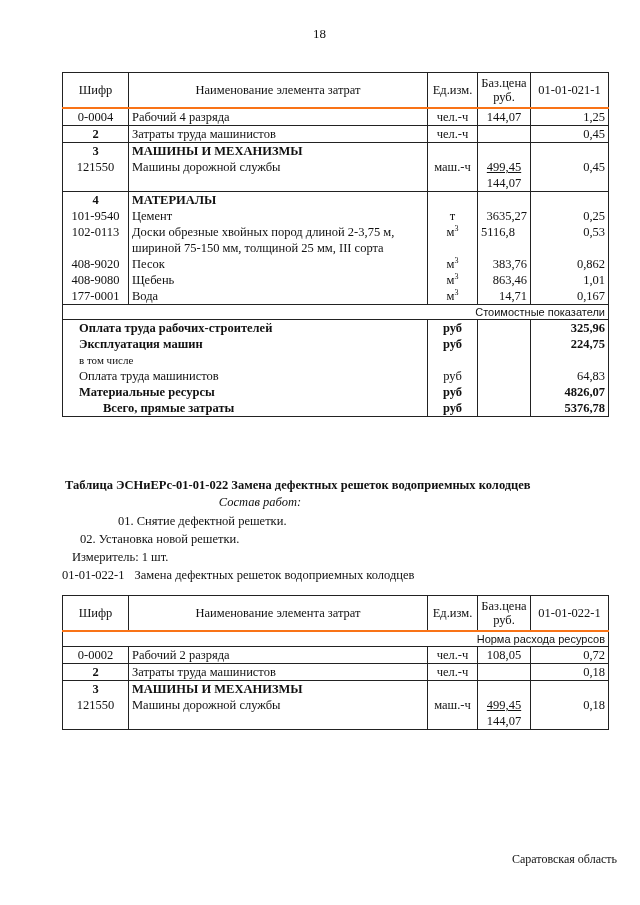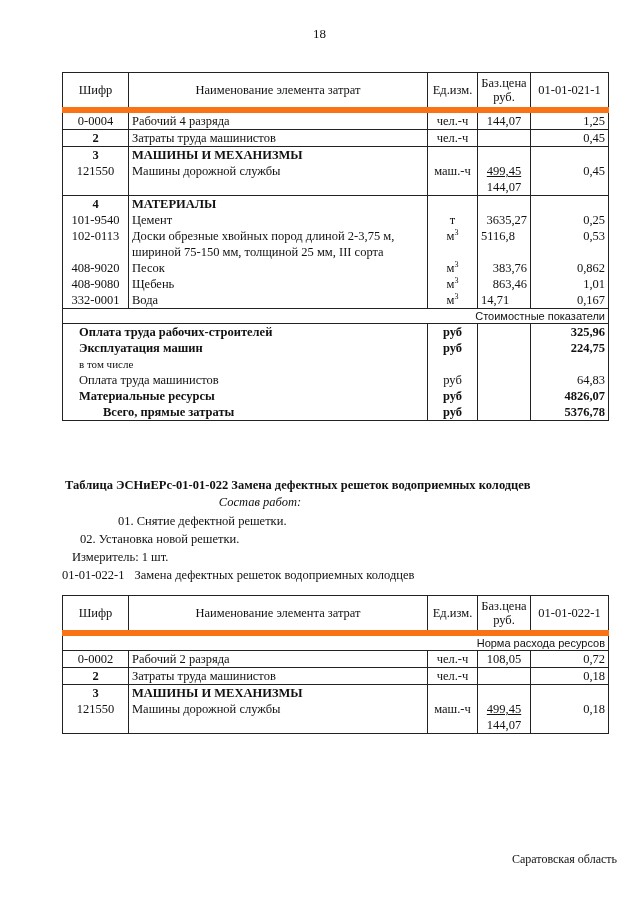--- a/index.html
+++ b/index.html
@@ -3,21 +3,21 @@
 <meta charset="utf-8">
 <style>
   html, body { margin: 0; padding: 0; background: #ffffff; }
   body { width: 640px; height: 905px; position: relative; overflow: hidden;
          font-family: "Liberation Serif", serif; color: #111; font-size: 12.5px; }
   .page-num { position: absolute; top: 26px; left: 0; width: 639px; text-align: center; font-size: 13px; }
   table.grid { position: absolute; left: 62px; width: 546px; border-collapse: collapse; table-layout: fixed; }
   table.grid td { border-left: 1px solid #222; border-right: 1px solid #222; padding: 0 3px; vertical-align: top; line-height: 16px; white-space: nowrap; }
   table.grid col.c1 { width: 66px; } table.grid col.c2 { width: 299px; }
   table.grid col.c3 { width: 50px; } table.grid col.c4 { width: 53px; } table.grid col.c5 { width: 78px; }
-  tr.hdr td { border-top: 1.5px solid #222; border-bottom: 6px solid #f97316; text-align: center; vertical-align: middle; height: 34px; line-height: 14px; }
+  tr.hdr td { border-top: 1.5px solid #222; border-bottom: 2px solid #f97316; text-align: center; vertical-align: middle; height: 34px; line-height: 14px; }
   tr.line td { border-top: 1px solid #222; }
   .code { text-align: center; }
   .unit { text-align: center; margin-top: 31px; }
   .price { text-align: center; }
   .val { text-align: right; }
   .bold { font-weight: bold; }
   .u { text-decoration: underline; }
   sup { font-size: 8px; line-height: 0; }
   .wrap { white-space: normal !important; }
   tr.subcap td { border-top: 1px solid #222; border-bottom: 1px solid #222; font-family: "Liberation Sans", sans-serif; font-size: 11px; text-align: right; line-height: 14px; }
@@ -118,24 +118,24 @@
     <td class="val">0,862</td>
   </tr>
   <tr>
     <td class="code">408-9080</td>
     <td>Щебень</td>
     <td class="unit"><span>м</span><sup>3</sup></td>
     <td class="price" style="text-align:right;">863,46</td>
     <td class="val">1,01</td>
   </tr>
   <tr>
-    <td class="code">332-0001</td>
+    <td class="code">177-0001</td>
     <td>Вода</td>
     <td class="unit"><span>м</span><sup>3</sup></td>
-    <td class="price" style="text-align:left;margin-top:42px;">14,71</td>
+    <td class="price" style="text-align:right;margin-top:42px;">14,71</td>
     <td class="val">0,167</td>
   </tr>
   <tr class="subcap">
     <td colspan="5">Стоимостные показатели</td>
   </tr>
   <tr class="sum">
     <td colspan="2" class="lbl bold" style="border-right:none;">Оплата труда рабочих-строителей</td>
     <td class="unit bold">руб</td>
     <td></td>
     <td class="val bold">325,96</td>

